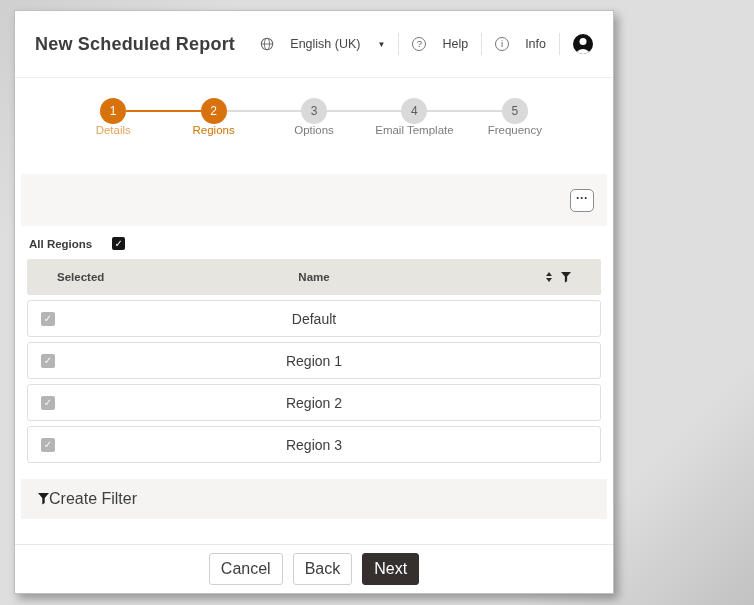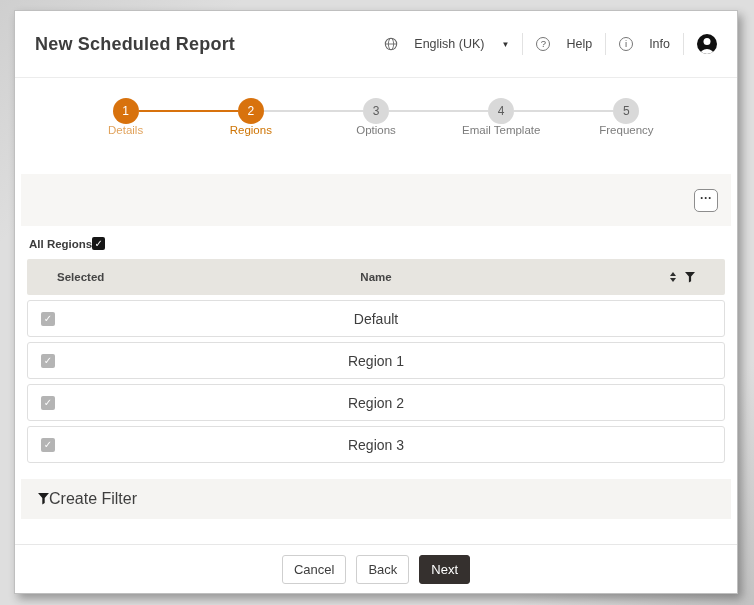--- a/index.html
+++ b/index.html
@@ -5,21 +5,21 @@
   * { box-sizing: border-box; margin: 0; padding: 0; }
   html,body { width: 754px; height: 605px; }
   body {
     font-family: "Liberation Sans", sans-serif;
     background: #d8d8d8;
     position: relative;
   }
   .frame-shadow { position:absolute; inset:0; background:linear-gradient(135deg,#cfcfcf 0%,#dedede 18%,#dedede 82%,#c2c2c2 100%); }
   .window {
     position: absolute; left: 14px; top: 10px;
-    width: 724px; height: 584px;
+    width: 600px; height: 584px;
     background: #fff;
     border: 1px solid #bfbfbf;
     box-shadow: 4px 5px 9px rgba(0,0,0,0.32);
     display: flex; flex-direction: column;
   }
   
   .header { height: 67px; flex-shrink: 0; border-bottom: 1px solid #ececec; display: flex; align-items: center; padding: 0 20px; }
   .title { font-size: 18px; font-weight: 700; color: #3d3d3d; letter-spacing: .2px; }
   .header-right { margin-left: auto; display: flex; align-items: center; gap: 13px; }
   .hdr-item { display: flex; align-items: center; gap: 16px; font-size: 12.5px; color: #454545; cursor: pointer; }
@@ -37,40 +37,40 @@
   .step--next .step-circle { background: #d9d9d9; color: #5d5d5d; }
   .step:not(:first-child)::before { content:""; position:absolute; top:12px; height:2px; background:#dcdcdc; right:calc(50% + 13px); width:calc(100% - 26px); z-index:1; }
   .step--active::before { background:#d8720d !important; height:3px; top:11px; }
   .step-label { font-size: 11.5px; color: #7c7c7c; white-space: nowrap; }
   .step--done .step-label { color: #e1a35d; }
   .step--active .step-label { color: #ce7404; font-weight: 400; }
   
   .main { flex: 1; display: flex; flex-direction: column; }
   .toolbar-panel { margin: 4px 6px 0; height: 52px; background: #f7f6f4; display: flex; align-items: center; justify-content: flex-end; padding: 0 13px; flex-shrink: 0; }
   .more-btn { width: 24px; height: 23px; background: #fff; border: 1px solid #8d8d8d; border-radius: 5px; font-size: 12px; font-weight: 700; color: #333; display: flex; align-items: center; justify-content: center; cursor: pointer; padding-bottom: 4px; }
-  .all-regions { display: flex; align-items: center; gap: 0; padding: 11px 14px 9px; }
+  .all-regions { display: flex; align-items: center; gap: 20px; padding: 11px 14px 9px; }
   .all-regions-label { font-size: 11.5px; font-weight: 700; color: #3b3b3b; }
   .checkbox-dark { width: 13px; height: 13px; background: #161616; border-radius: 2px; color: #fff; font-size: 10px; display: flex; align-items: center; justify-content: center; cursor: pointer; line-height: 1; }
   .table { margin: 0 12px; }
   .thead { background: #e7e5e0; height: 36px; display: flex; align-items: center; padding: 0 30px; position: relative; border-radius: 2px; }
   .th { font-size: 11.5px; font-weight: 700; color: #454545; }
   .th-name { position: absolute; left: 50%; transform: translateX(-50%); }
   .th-icons { margin-left: auto; display: flex; align-items: center; gap: 9px; }
   .sort-icon { display: flex; flex-direction: column; align-items: center; cursor: pointer; }
   .sort-icon i { display:block; width:0; height:0; border-left:3.5px solid transparent; border-right:3.5px solid transparent; }
   .sort-icon .tri-up { border-bottom: 4.5px solid #2e2e2e; }
   .sort-icon .tri-down { border-top: 4.5px solid #2e2e2e; margin-top: 2px; }
   .funnel { cursor: pointer; display: flex; }
   .row { height: 37px; border: 1px solid #dfdfdf; border-radius: 3px; margin-top: 5px; display: flex; align-items: center; padding: 0 13px; position: relative; background: #fff; }
   .row-check { width: 14px; height: 14px; background: #b4b4b4; border-radius: 2px; color: #fdfdfd; font-size: 10px; display: flex; align-items: center; justify-content: center; line-height: 1; }
   .row-name { position: absolute; left: 50%; transform: translateX(-50%); font-size: 14px; color: #3e3e3e; }
   .create-filter { margin: 16px 6px 0; height: 40px; background: #f5f4f2; display: flex; align-items: center; padding: 0 17px; font-size: 16px; color: #3e3e3e; cursor: pointer; flex-shrink: 0; }
   
   .footer { margin-top: auto; border-top: 1px solid #e7e7e7; height: 49px; display: flex; align-items: center; justify-content: center; gap: 10px; flex-shrink: 0; }
-  .btn { font-family: inherit; font-size: 13px; padding: 6px 11px; border-radius: 3px; border: 1px solid #cfcfcf; background: #fff; color: #3d3d3d; cursor: pointer; }
+  .btn { font-family: inherit; font-size: 16px; padding: 6px 11px; border-radius: 3px; border: 1px solid #cfcfcf; background: #fff; color: #3d3d3d; cursor: pointer; }
   .btn-next { background: #35302e; border-color: #35302e; color: #fff; }
 </style>
 </head>
 <body>
 
 <div class="frame-shadow"></div>
 
 <div class="window">
 
   <div class="header">

